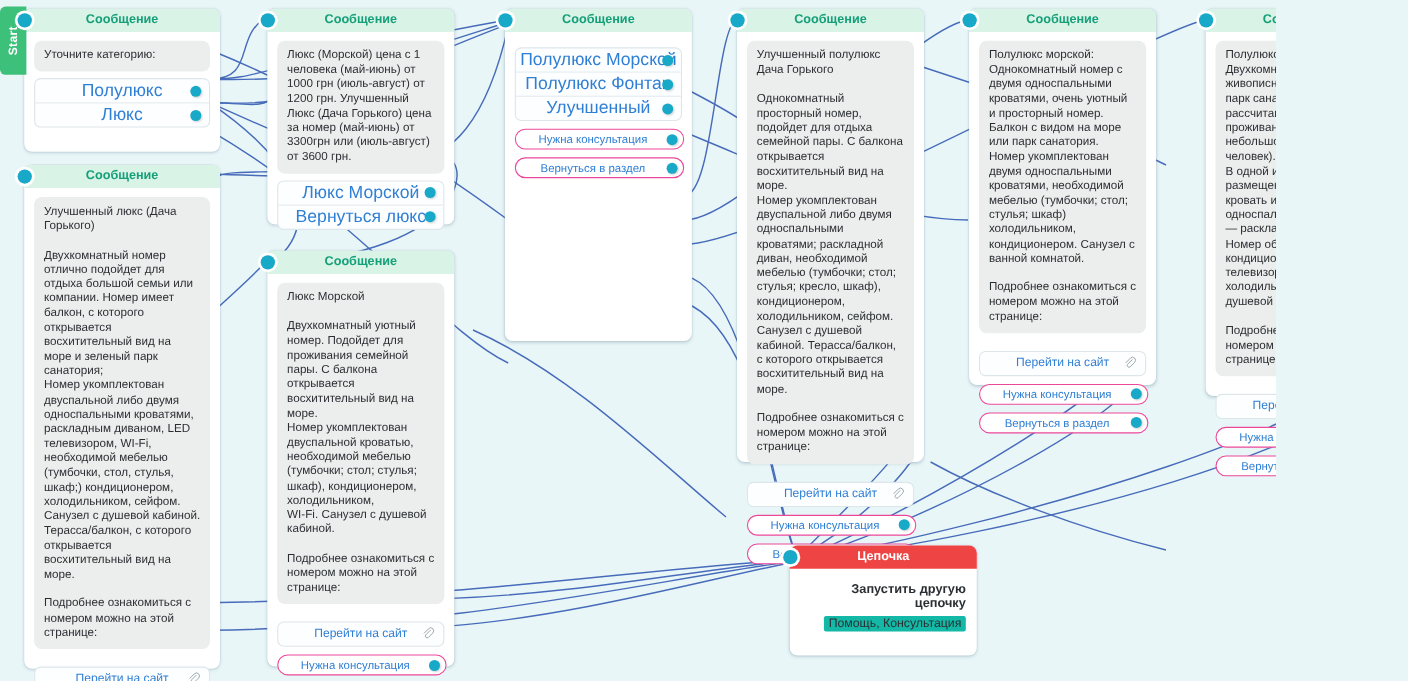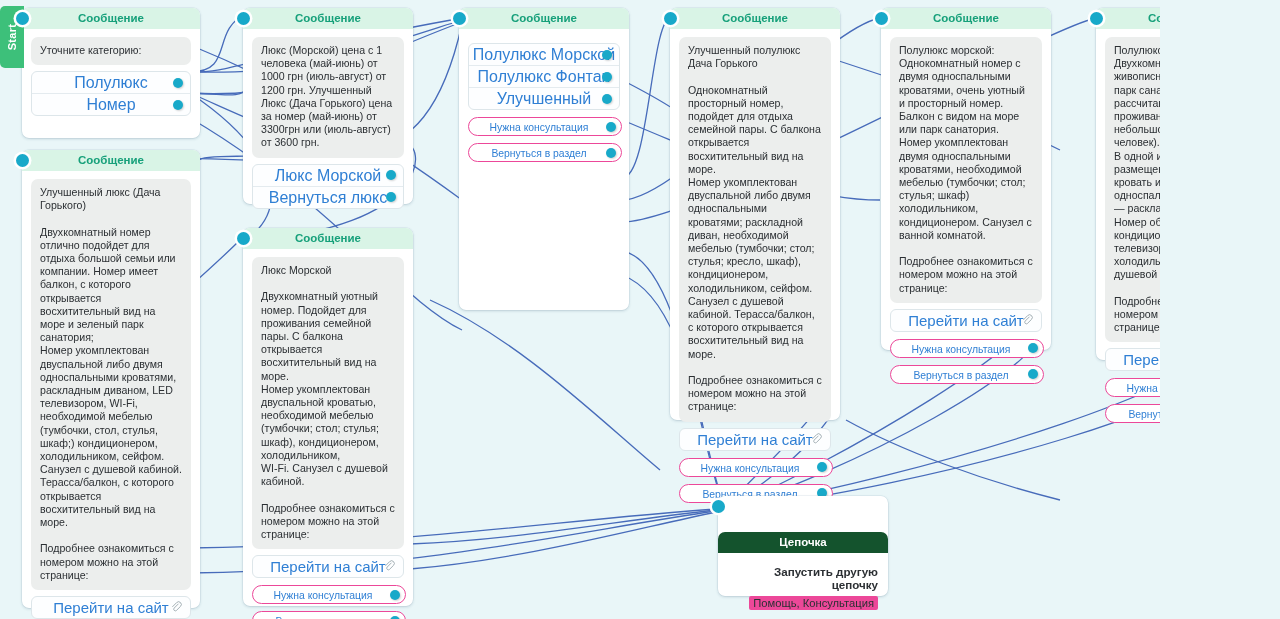--- a/index.html
+++ b/index.html
@@ -36,23 +36,22 @@
     text-align: center;
     font-size: 11.5px;
     font-weight: bold;
     border-radius: 7px 7px 0 0;
   }
   .node-header.msg {
     background: #d9f4e6;
     color: #16a07a;
   }
   .node-header.chain {
-    background: #14532d;
+    background: #ef4444;
     color: #ffffff;
-    margin-top: 36px;
   }
   .in-port {
     position: absolute;
     left: -6px;
     top: 4px;
     width: 13px;
     height: 13px;
     border-radius: 50%;
     background: #18a9c9;
     box-shadow: 0 0 0 2.5px #ffffff;
@@ -118,25 +117,25 @@
     top: 50%;
     margin-top: -5px;
     width: 10px;
     height: 10px;
     border-radius: 50%;
     background: #18a9c9;
     box-shadow: 1px 1px 2px rgba(0,0,0,0.18);
   }
   .link-row {
     position: relative;
-    margin-top: 6px;
+    margin-top: 16px;
     height: 21px;
     line-height: 21px;
     text-align: center;
-    font-size: 15px;
+    font-size: 11px;
     color: #2f7fd4;
     border: 1px solid #dde6ea;
     border-radius: 6px;
     background: #fdfeff;
   }
   .link-row .clip {
     position: absolute;
     right: 8px;
     top: 3px;
     width: 12px;
@@ -176,21 +175,21 @@
   .chain-title {
     font-size: 11.6px;
     color: #2b2f33;
     font-weight: bold;
   }
   .chain-sub {
     display: inline-block;
     margin-top: 5px;
     font-size: 11.2px;
     color: #2b2f33;
-    background: #ec4899;
+    background: #14b8a6;
     padding: 1px 4px;
     border-radius: 2px;
   }
 </style>
 </head>
 <body>
 
 <div id="canvas">
 
   <svg id="edges" viewBox="0 0 1280 619">
@@ -248,21 +247,21 @@
     <div class="in-port"></div>
     <div class="node-header msg">Сообщение</div>
     <div class="node-body">
       <div class="bubble">Уточните категорию:</div>
       <div class="quick-group">
         <div class="quick-row">
           <span>Полулюкс</span>
           <span class="dot"></span>
         </div>
         <div class="quick-row">
-          <span>Номер</span>
+          <span>Люкс</span>
           <span class="dot"></span>
         </div>
       </div>
     </div>
   </div>
 
   <div class="node" style="left:243px; top:8px; width:170px; height:196px;">
     <div class="in-port"></div>
     <div class="node-header msg">Сообщение</div>
     <div class="node-body">

